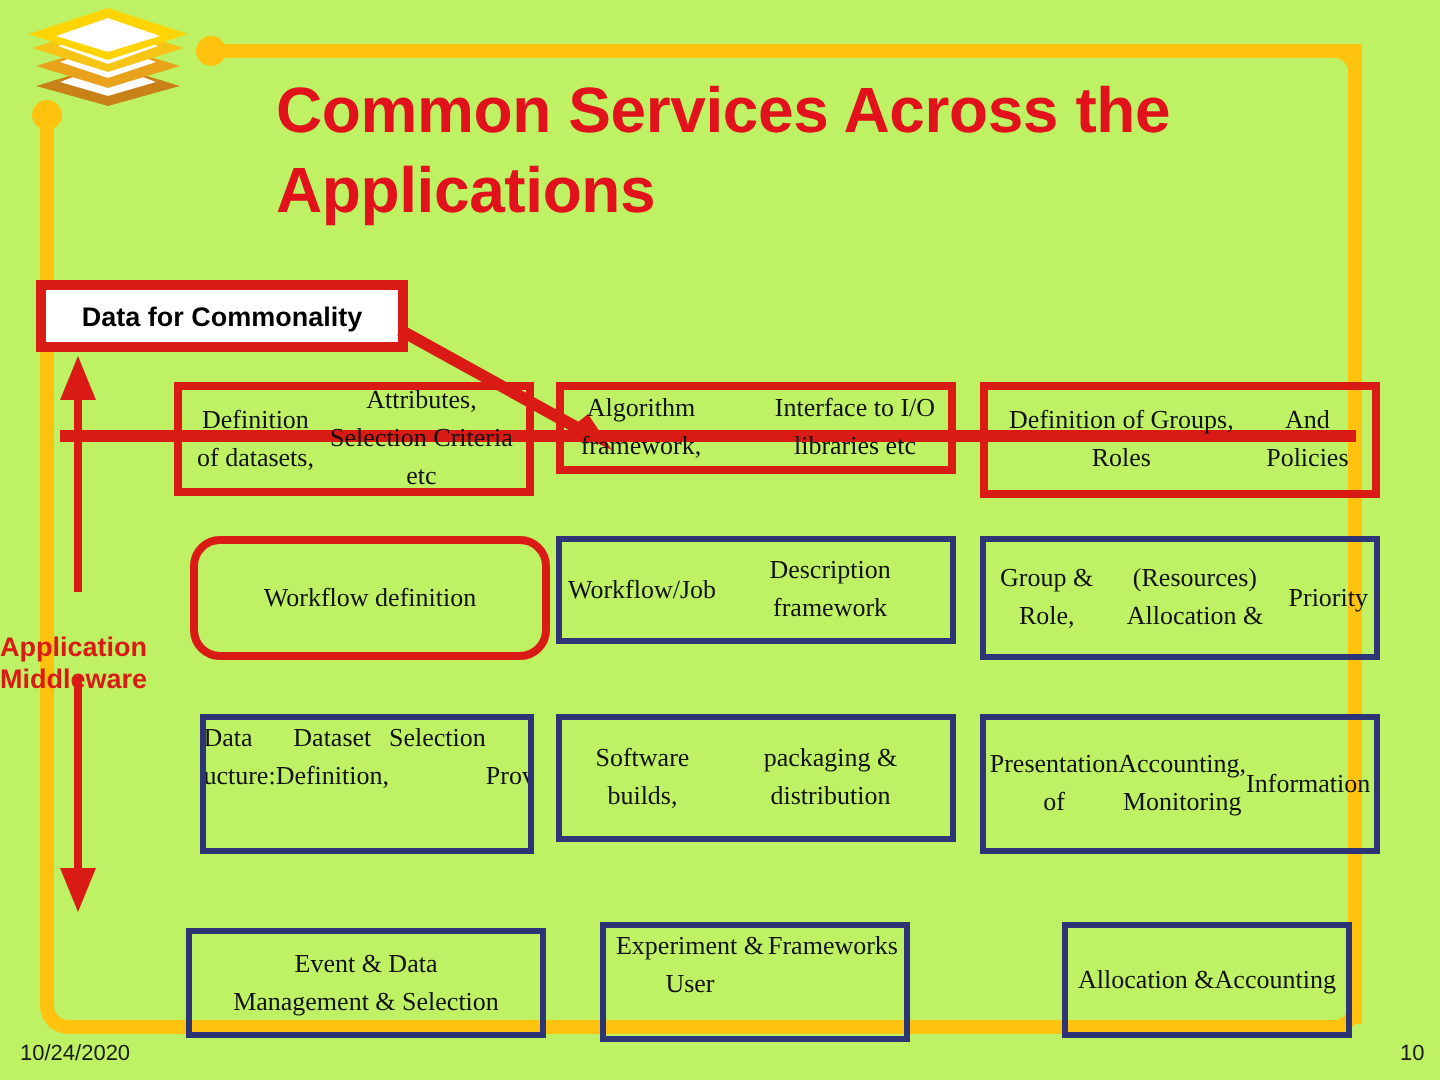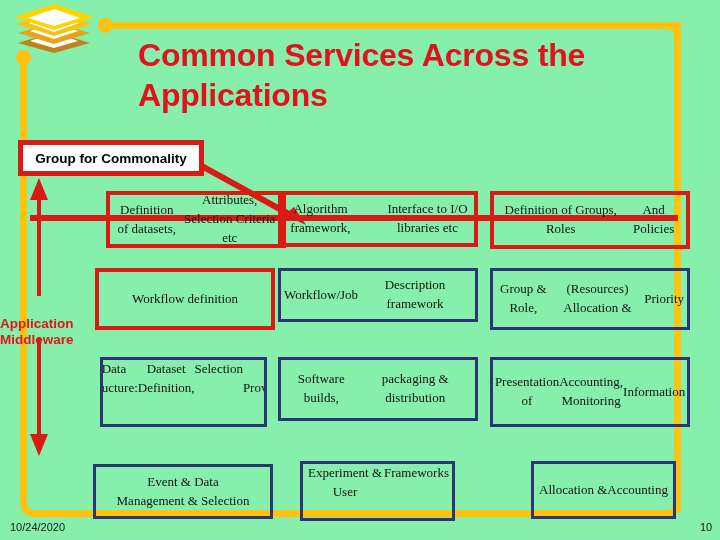--- a/index.html
+++ b/index.html
@@ -7,21 +7,21 @@
     padding: 0;
     background: #ffffff;
   }
   body {
     font-family: "Liberation Sans", sans-serif;
   }
   #slide {
     position: relative;
     width: 720px;
     height: 540px;
-    background: #86efac;
+    background: #bef264;
     overflow: hidden;
   }
 
   
   .frame-top {
     position: absolute;
     left: 108px;
     top: 22px;
     width: 573px;
     height: 7px;
@@ -266,21 +266,21 @@
         <polygon points="46,7 72,16 46,24 20,16" fill="#ffffff"></polygon>
       </g>
     </svg>
   </div>
 
   <div class="slide-title">Common Services Across the Applications</div>
 
   <div class="red-rule"></div>
 
   <div class="goal-box">
-    <span>Group for Commonality</span>
+    <span>Data for Commonality</span>
   </div>
   <div class="goal-leader">
     <svg viewBox="0 0 112 66" width="112" height="66" aria-hidden="true">
       <line x1="2" y1="2" x2="98" y2="55" stroke="#D91A15" stroke-width="6"></line>
       <polygon points="108,62 86,52 96,44" fill="#D91A15"></polygon>
     </svg>
   </div>
 
   <div class="arrow-up">
     <svg viewBox="0 0 22 122" width="22" height="122" aria-hidden="true">
@@ -293,34 +293,34 @@
       <line x1="11" y1="0" x2="11" y2="98" stroke="#D91A15" stroke-width="4"></line>
       <polygon points="11,118 2,96 20,96" fill="#D91A15"></polygon>
     </svg>
   </div>
 
   <div class="app-middleware">
     <div>Application</div>
     <div>Middleware</div>
   </div>
 
-  <div class="cell red" style="left:106px;  top:191px; width:180px; height:57px;">
+  <div class="cell red" style="left:87px;  top:191px; width:180px; height:57px;">
       <div>Definition of datasets,</div>
       <div>Attributes, Selection Criteria etc</div>
     </div>
-  <div class="cell red" style="left:278px; top:191px; width:200px; height:56px;gap:28px;">
+  <div class="cell red" style="left:278px; top:191px; width:200px; height:46px;gap:28px;">
       <div>Algorithm framework,</div>
       <div>Interface to I/O libraries etc</div>
     </div>
   <div class="cell red" style="left:490px; top:191px; width:200px; height:58px;">
       <div>Definition of Groups, Roles</div>
       <div>And Policies</div>
     </div>
 
-  <div class="cell red" style="left:95px;  top:268px; width:180px; height:62px;">Workflow definition</div>
+  <div class="cell red" style="left:95px;  top:268px; width:180px; height:62px;border-radius:15px;">Workflow definition</div>
   <div class="cell navy" style="left:278px; top:268px; width:200px; height:54px;">
       <div>Workflow/Job</div>
       <div>Description framework</div>
     </div>
   <div class="cell navy" style="left:490px; top:268px; width:200px; height:62px;">
       <div>Group &amp; Role,</div>
       <div>(Resources) Allocation &amp;</div>
       <div>Priority</div>
     </div>
 

